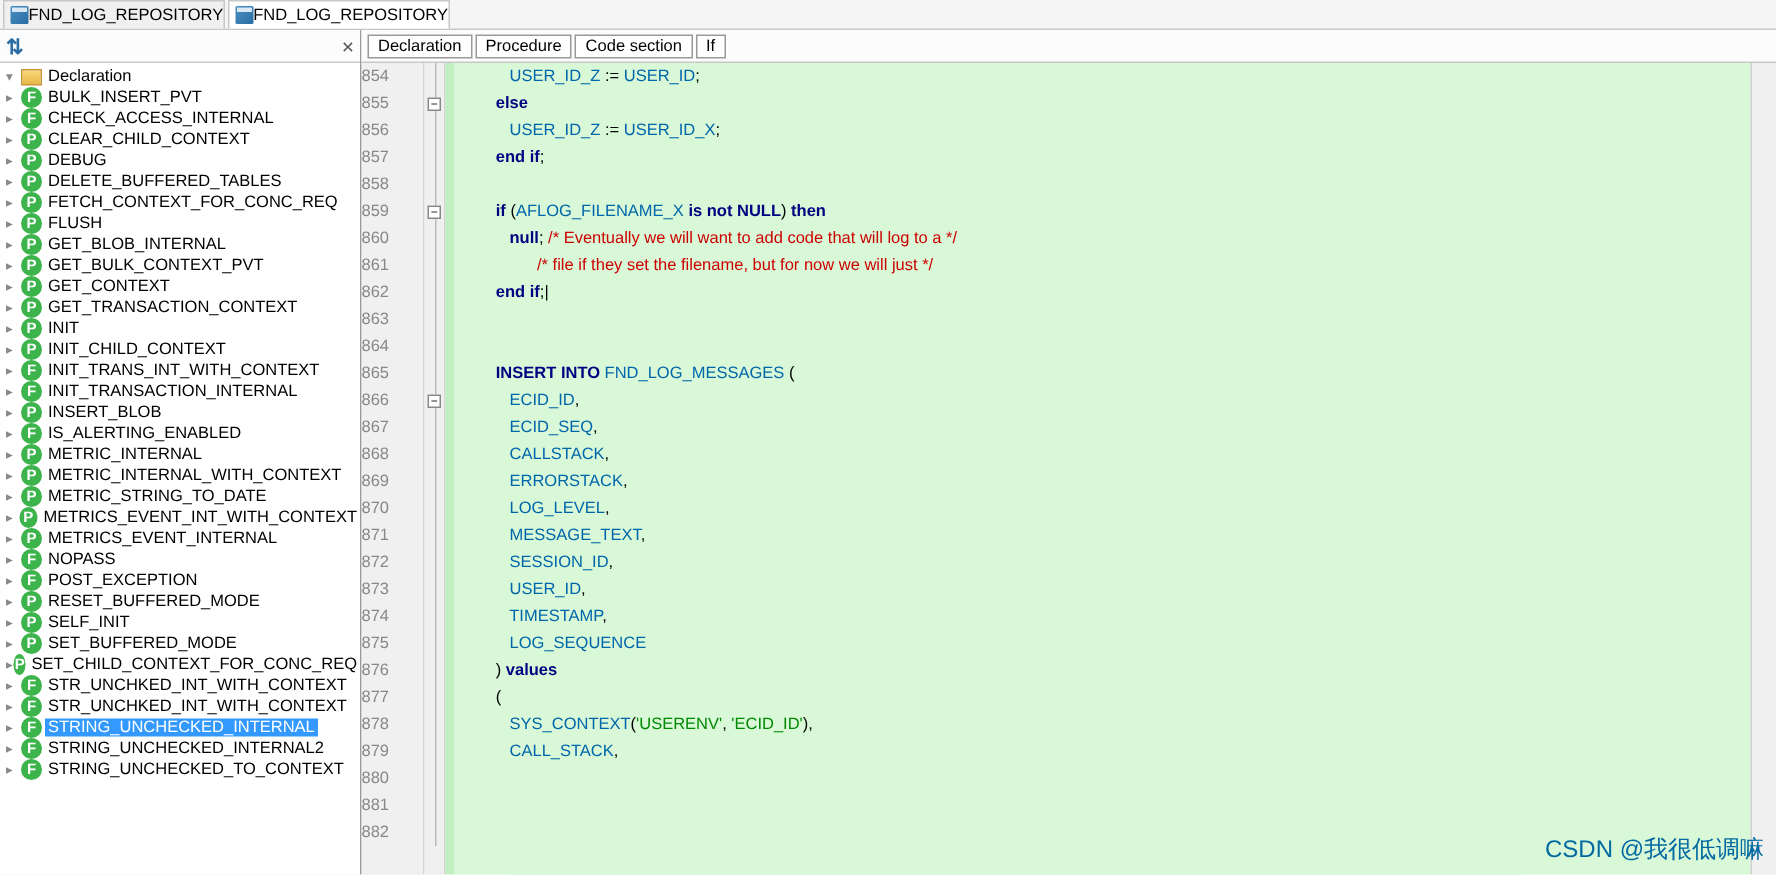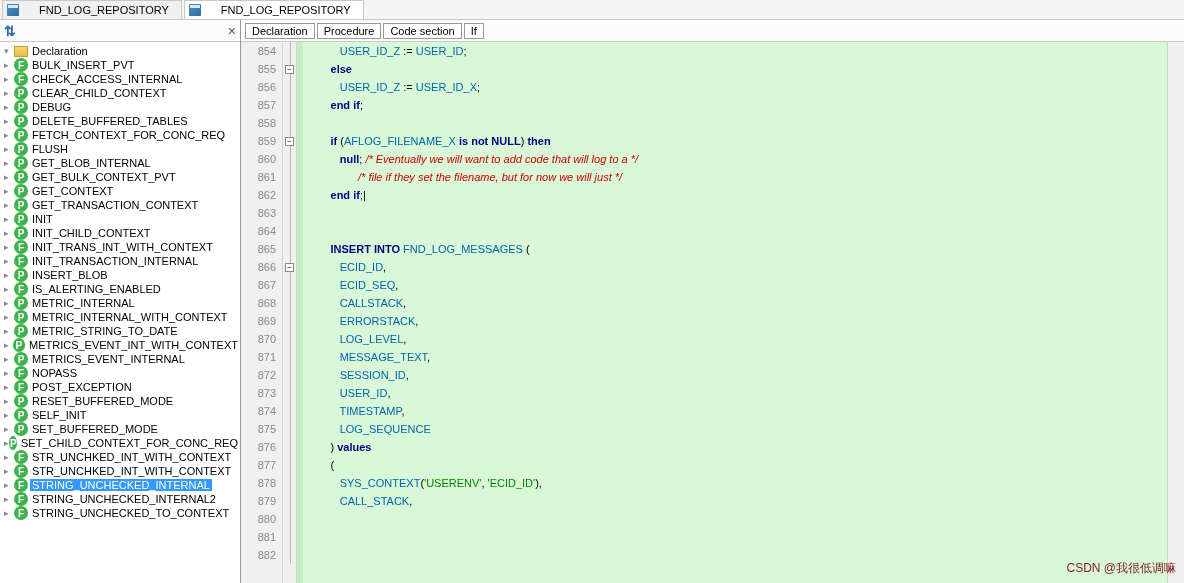--- a/index.html
+++ b/index.html
@@ -1,18 +1,18 @@
 <!DOCTYPE html>
 <html><head>
 <meta charset="utf-8">
 <style>
 *{margin:0;padding:0;box-sizing:border-box;font-family:Segoe UI,Tahoma,sans-serif;font-size:11px}
 body{background:#fff;overflow:hidden}
 .tabbar{height:20px;background:#f5f5f5;border-bottom:1px solid #c8c8c8;display:flex;align-items:flex-end;padding-left:2px}
-.tab{display:flex;align-items:center;height:19px;padding:0 12px 0 4px;border:1px solid #c8c8c8;border-bottom:none;background:#fff;margin-right:2px;cursor:pointer;gap:20px}
+.tab{display:flex;align-items:center;height:19px;padding:0 0 0 4px;border:1px solid #c8c8c8;border-bottom:none;background:#fff;margin-right:2px;cursor:pointer;gap:0}
 .tab.inactive{background:#f0f0f0}
 .tab-icon{width:12px;height:12px;background:linear-gradient(135deg,#4a90c2,#2b6da3);border-radius:1px;position:relative}
 .tab-icon::after{content:'';position:absolute;top:1px;left:1px;width:10px;height:3px;background:#d8e8f5}
 .main{display:flex;height:563px}
 .left{width:241px;border-right:1px solid #999;display:flex;flex-direction:column}
 .search-bar{height:22px;border-bottom:1px solid #c8c8c8;display:flex;align-items:center;padding:0 4px;background:#fcfcfc}
 .search-icon{color:#2b6da3;font-size:14px;font-weight:bold}
 .search-close{margin-left:auto;font-size:14px;color:#555;cursor:pointer}
 .tree{flex:1;overflow:auto;background:#fff;padding:2px 0}
 .tree-item{display:flex;align-items:center;height:14px;padding-left:4px;cursor:pointer;white-space:nowrap}
@@ -20,35 +20,35 @@
 .tree-arrow{width:10px;color:#888;font-size:9px}
 .tree-badge{width:14px;height:14px;border-radius:50%;display:flex;align-items:center;justify-content:center;font-weight:bold;font-size:10px;color:#fff;margin-right:2px}
 .badge-f{background:#3cb44b}
 .badge-p{background:#3cb44b}
 .tree-folder{width:14px;height:11px;background:linear-gradient(#f8d878,#e8b848);border:1px solid #c89838;margin-right:2px}
 .tree-text{padding:0 2px}
 .right{flex:1;display:flex;flex-direction:column}
 .breadcrumb{height:22px;border-bottom:1px solid #c8c8c8;display:flex;align-items:center;padding:2px 4px;gap:2px;background:#fcfcfc}
 .crumb{border:1px solid #999;padding:1px 6px;background:#fff;cursor:pointer}
 .editor{flex:1;display:flex;overflow:hidden;font-family:Consolas,monospace;font-size:13px}
-.gutter{width:42px;background:#f0f0f0;border-right:1px solid #d4d4d4;text-align:right;padding-right:6px;color:#888}
+.gutter{width:42px;background:#f0f0f0;border-right:1px solid #d4d4d4;padding-right:6px;color:#888}
 .gutter-line{height:18px;line-height:18px}
 .fold{width:14px;background:#f0f0f0;border-right:1px solid #d4d4d4}
 .fold-line{height:18px;display:flex;align-items:center;justify-content:center;position:relative}
 .fold-line::before{content:'';position:absolute;left:50%;top:0;bottom:0;width:1px;background:#bbb}
 .fold-box{width:9px;height:9px;border:1px solid #888;background:#fff;font-size:8px;line-height:7px;text-align:center;z-index:1;cursor:pointer}
 .margin{width:6px;background:#c0f0c0}
 .code{flex:1;background:#d8f8d8;overflow:auto}
 .code-line{height:18px;line-height:18px;white-space:pre}
 .kw{color:#000080;font-weight:bold}
 .id{color:#0066aa}
-.cm{color:#cc0000;font-style:italic}
+.cm{color:#cc0000;}
 .str{color:#008800}
 .op{color:#000}
-.watermark{position:fixed;right:8px;bottom:6px;color:#7f1d1d;font-size:12px}
+.watermark{position:fixed;right:8px;bottom:6px;color:#0369a1;font-size:16px}
 .scrollbar-v{width:17px;background:#f0f0f0;border-left:1px solid #d0d0d0}
 </style>
 </head>
 <body>
 
 <div class="tabbar">
   <div class="tab inactive">
     <span class="tab-icon"></span>
     <span>FND_LOG_REPOSITORY</span>
   </div>

